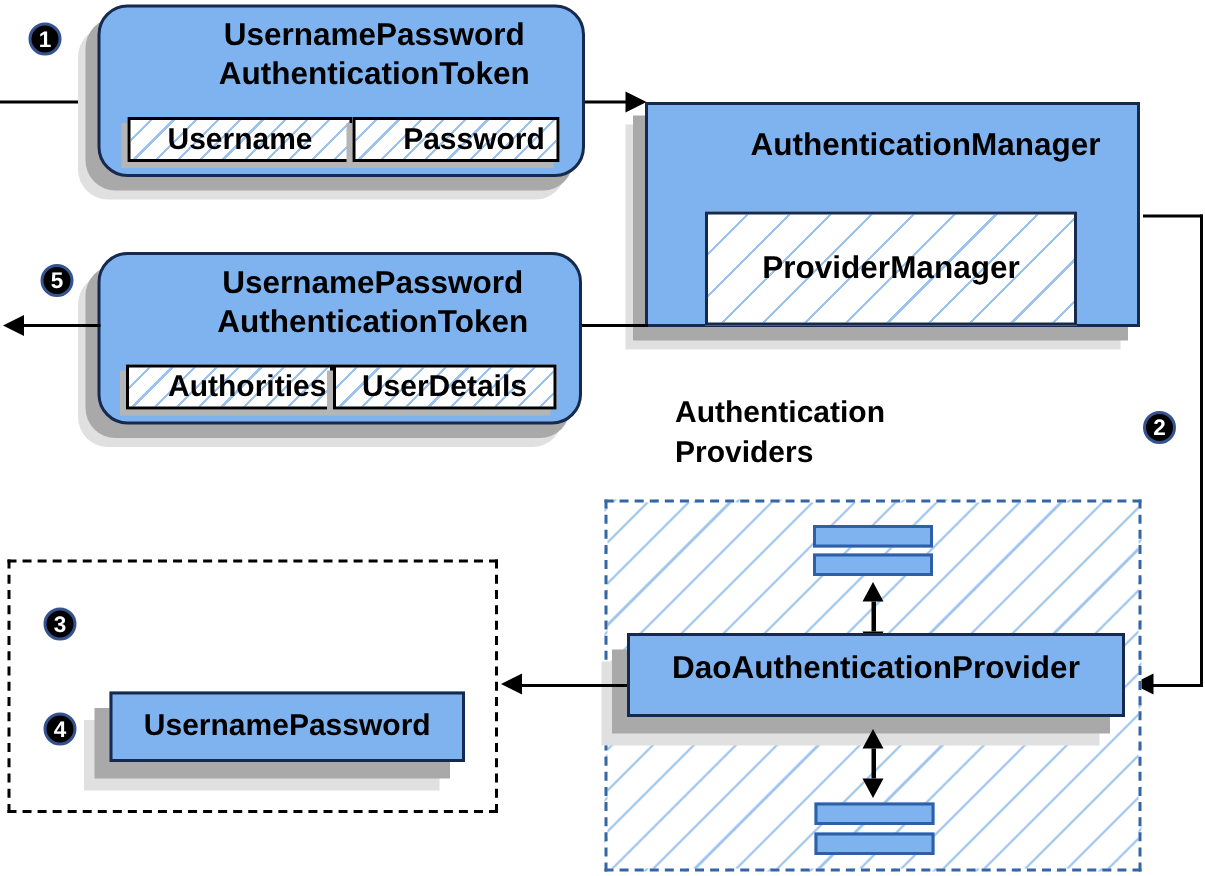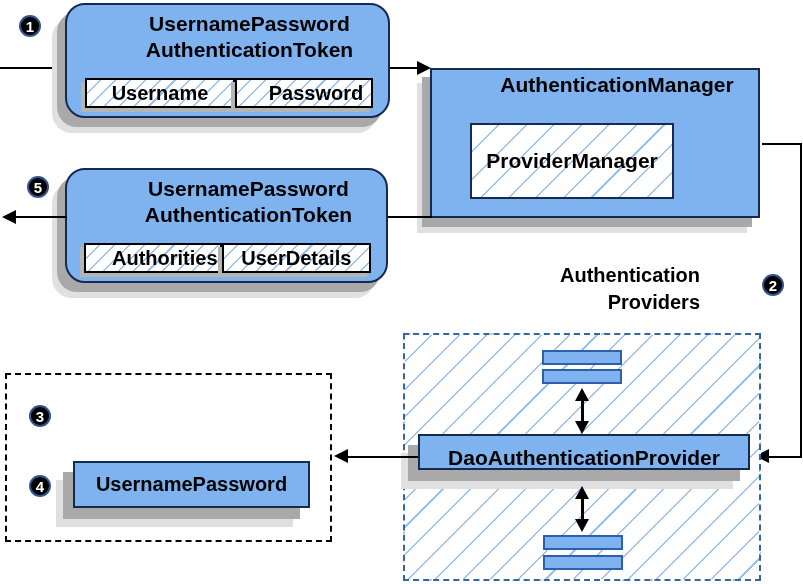--- a/index.html
+++ b/index.html
@@ -118,21 +118,21 @@
     border-radius: 50%;
     color: #fff;
     font-weight: bold;
     font-size: 15px;
     line-height: 19px;
     text-align: center;
   }
   .area-heading {
     position: absolute;
     left: 450px; top: 262px; width: 250px;
-    text-align: right;
+    text-align: left;
     font-weight: bold;
     font-size: 20px;
     line-height: 27px;
   }
 </style>
 </head>
 <body>
 
 <div class="canvas">
 
@@ -147,22 +147,22 @@
     <div class="fields">
       <div class="field fw1">Username</div>
       <div class="field fw2">Password</div>
     </div>
   </div>
 
   <div class="hline" style="left:390px;top:67px;width:28px"></div>
   <div class="head-right" style="left:417px;top:61px"></div>
 
   <div class="node" style="left:430px;top:68px;width:330px;height:150px">
-    <div class="node-title" style="padding-top:2px">AuthenticationManager</div>
-    <div class="inner-hatch" style="left:38px;top:53px;width:204px;height:76px;line-height:72px">ProviderManager</div>
+    <div class="node-title" style="padding-top:14px">AuthenticationManager</div>
+    <div class="inner-hatch" style="left:38px;top:71px;width:248px;height:76px;line-height:72px">ProviderManager</div>
   </div>
 
   <div class="hline" style="left:388px;top:216px;width:44px"></div>
 
   <div class="node rounded" style="left:65px;top:168px;width:323px;height:115px">
     <div class="node-title">
       <div>UsernamePassword</div>
       <div>AuthenticationToken</div>
     </div>
     <div class="fields">
@@ -190,21 +190,21 @@
 
   <div class="bar" style="left:542px;top:350px"></div>
   <div class="bar" style="left:542px;top:369px"></div>
 
   <div class="varrow" style="left:574px;top:388px;height:46px">
     <i class="tri-up"></i>
       <i class="stem"></i>
       <i class="tri-down"></i>
   </div>
 
-  <div class="label-box" style="left:418px;top:434px;width:332px;height:36px;font-size:21px;line-height:44px">DaoAuthenticationProvider</div>
+  <div class="label-box" style="left:418px;top:422px;width:332px;height:56px;font-size:21px;line-height:44px">DaoAuthenticationProvider</div>
 
   <div class="varrow" style="left:574px;top:486px;height:46px">
     <i class="tri-up"></i>
       <i class="stem"></i>
       <i class="tri-down"></i>
   </div>
 
   <div class="bar" style="left:543px;top:535px"></div>
   <div class="bar" style="left:543px;top:555px"></div>
 

